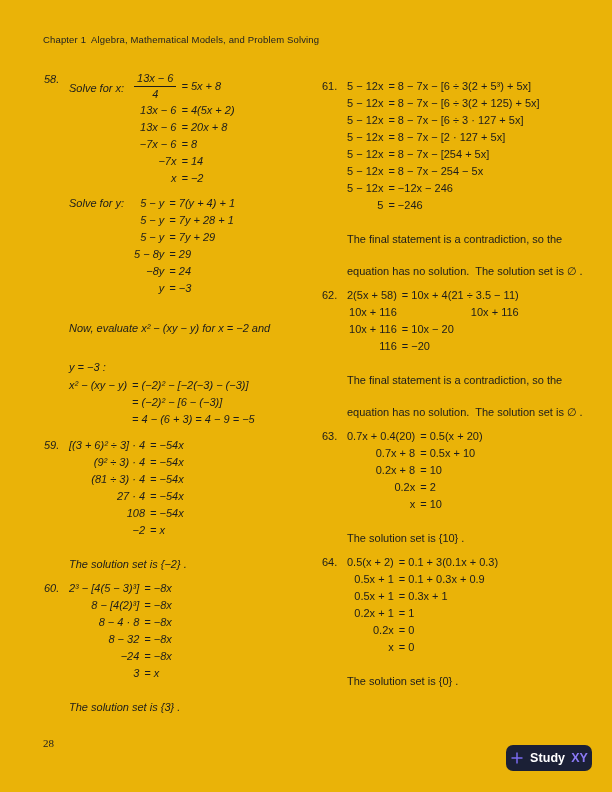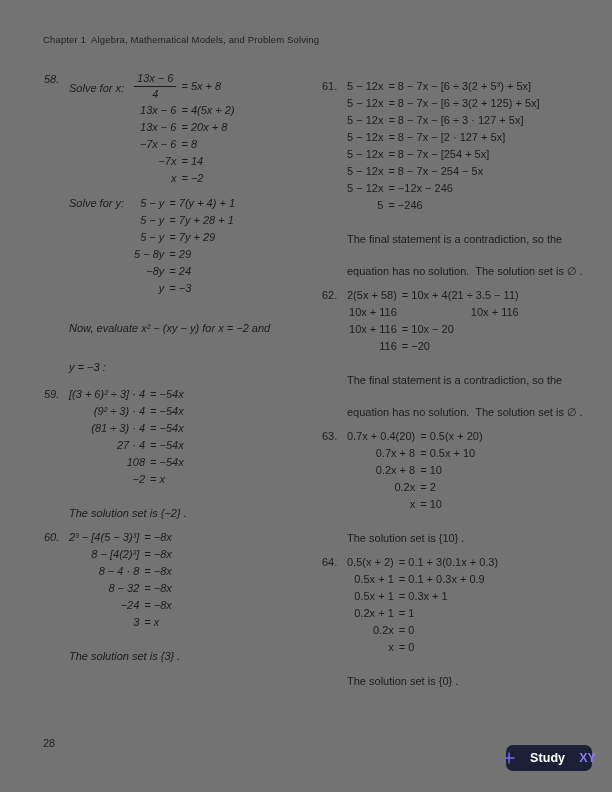--- a/index.html
+++ b/index.html
@@ -1,21 +1,21 @@
 <!DOCTYPE html>
 <html><head>
 <meta charset="utf-8">
 <style>
   html,body { margin:0; padding:0; }
   body {
     width:612px; height:792px; background:#ffffff; position:relative;
     font-family:"Liberation Sans", sans-serif; color:#1c1c1c;
     -webkit-font-smoothing:antialiased; overflow:hidden;
   }
-  .page { position:absolute; inset:0; background:#737373; }
+  .page { position:absolute; inset:0; background:#eab308; }
   .header {
     position:absolute; left:43px; top:34px;
     font-size:9.5px; letter-spacing:0.15px; white-space:pre; color:#222;
   }
   .col { position:absolute; font-size:11px; }
   .col-left  { left:44px;  top:71px; width:268px;font-style:italic; }
   .col-right { left:322px; top:78px; width:282px; }
 
   .problem { display:flex; margin-bottom:9px; }
   .pnum { flex:0 0 25px; line-height:17px; }
@@ -30,26 +30,26 @@
   .lhs { text-align:right; line-height:17px; white-space:pre; }
   .rhs { line-height:17px; padding-left:5px; white-space:pre; }
 
   .frac { display:inline-block; text-align:center; vertical-align:middle; margin:1px 0; }
   .fnum { display:block; border-bottom:1px solid #1c1c1c; padding:0 3px 1px; line-height:13px; }
   .fden { display:block; line-height:13px; padding-top:1px; }
 
   .ptext { line-height:15px; white-space:pre; margin-bottom:2px;margin-top:24px; }
   .outro { line-height:14px; white-space:pre; margin-top:18px; }
 
-  .footer-page { position:absolute; left:43px; top:737px; font-size:11px; color:#222; }
+  .footer-page { position:absolute; left:43px; top:737px; font-size:11px; color:#222;font-family:Liberation Serif, serif; }
 
   .logo {
     position:absolute; left:506px; top:745px; height:26px; width:86px;
     border-radius:7px; display:flex; align-items:center; justify-content:center;
-    gap:14px; box-sizing:border-box; padding:0 6px;
+    gap:6px; box-sizing:border-box; padding:0 6px;
   }
   .logo-plus { display:flex; align-items:center; }
   .logo-study, .logo-xy { font-weight:bold; font-size:12.5px; letter-spacing:0.1px; }
 </style>
 </head>
 <body>
 
 <div class="page">
   <div class="header">Chapter 1  Algebra, Mathematical Models, and Problem Solving</div>
 
@@ -86,20 +86,30 @@
               <div class="lhs">5 − 8y</div>
               <div class="rhs">= 29</div>
               <div class="lhs">−8y</div>
               <div class="rhs">= 24</div>
               <div class="lhs">y</div>
               <div class="rhs">= −3</div>
             </div>
           </div>
           <div class="ptext">Now, evaluate x² − (xy − y) for x = −2 and</div>
           <div class="ptext">y = −3 :</div>
+          <div class="block">
+            <div class="eqgrid">
+              <div class="lhs">x² − (xy − y)</div>
+              <div class="rhs">= (−2)² − [−2(−3) − (−3)]</div>
+              <div class="lhs"></div>
+              <div class="rhs">= (−2)² − [6 − (−3)]</div>
+              <div class="lhs"></div>
+              <div class="rhs">= 4 − (6 + 3) = 4 − 9 = −5</div>
+            </div>
+          </div>
         </div>
       </div>
       <div class="problem">
         <div class="pnum">59.</div>
         <div class="pbody">
           <div class="block">
             <div class="eqgrid">
               <div class="lhs">[(3 + 6)² ÷ 3] · 4</div>
               <div class="rhs">= −54x</div>
               <div class="lhs">(9² ÷ 3) · 4</div>

